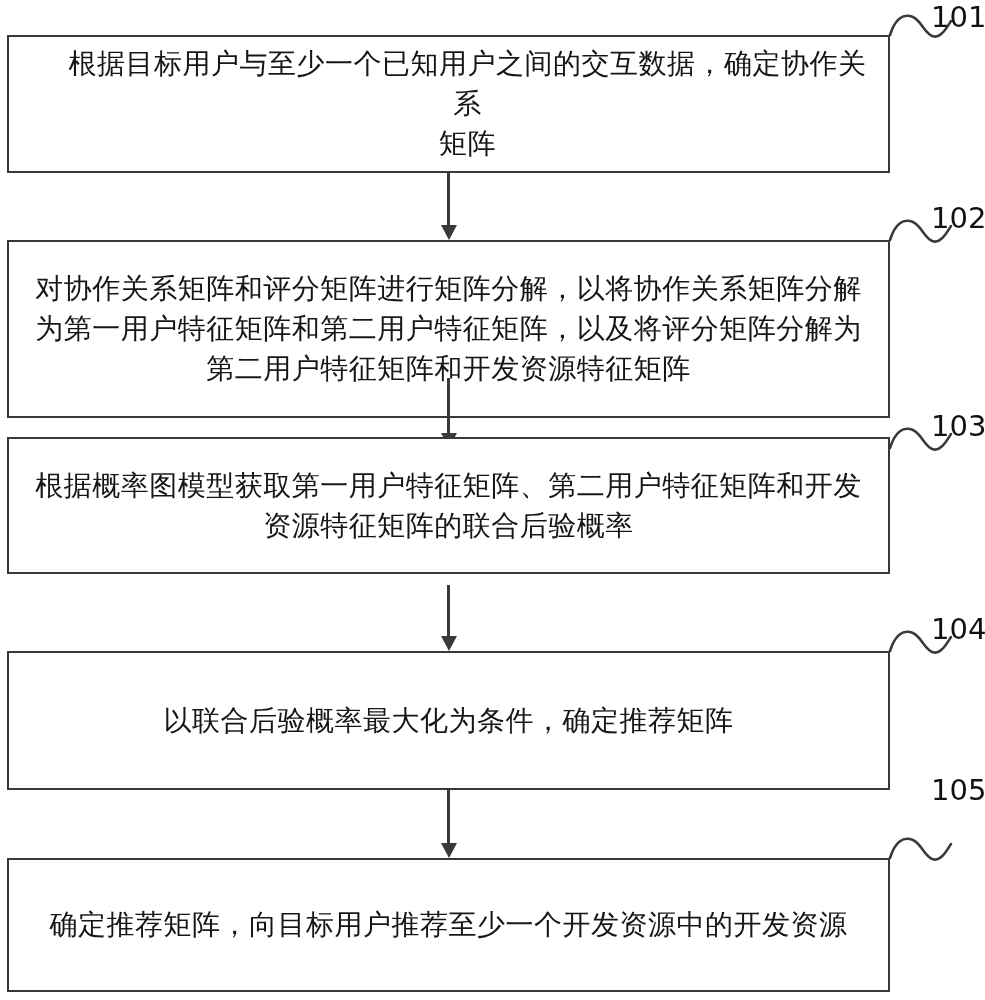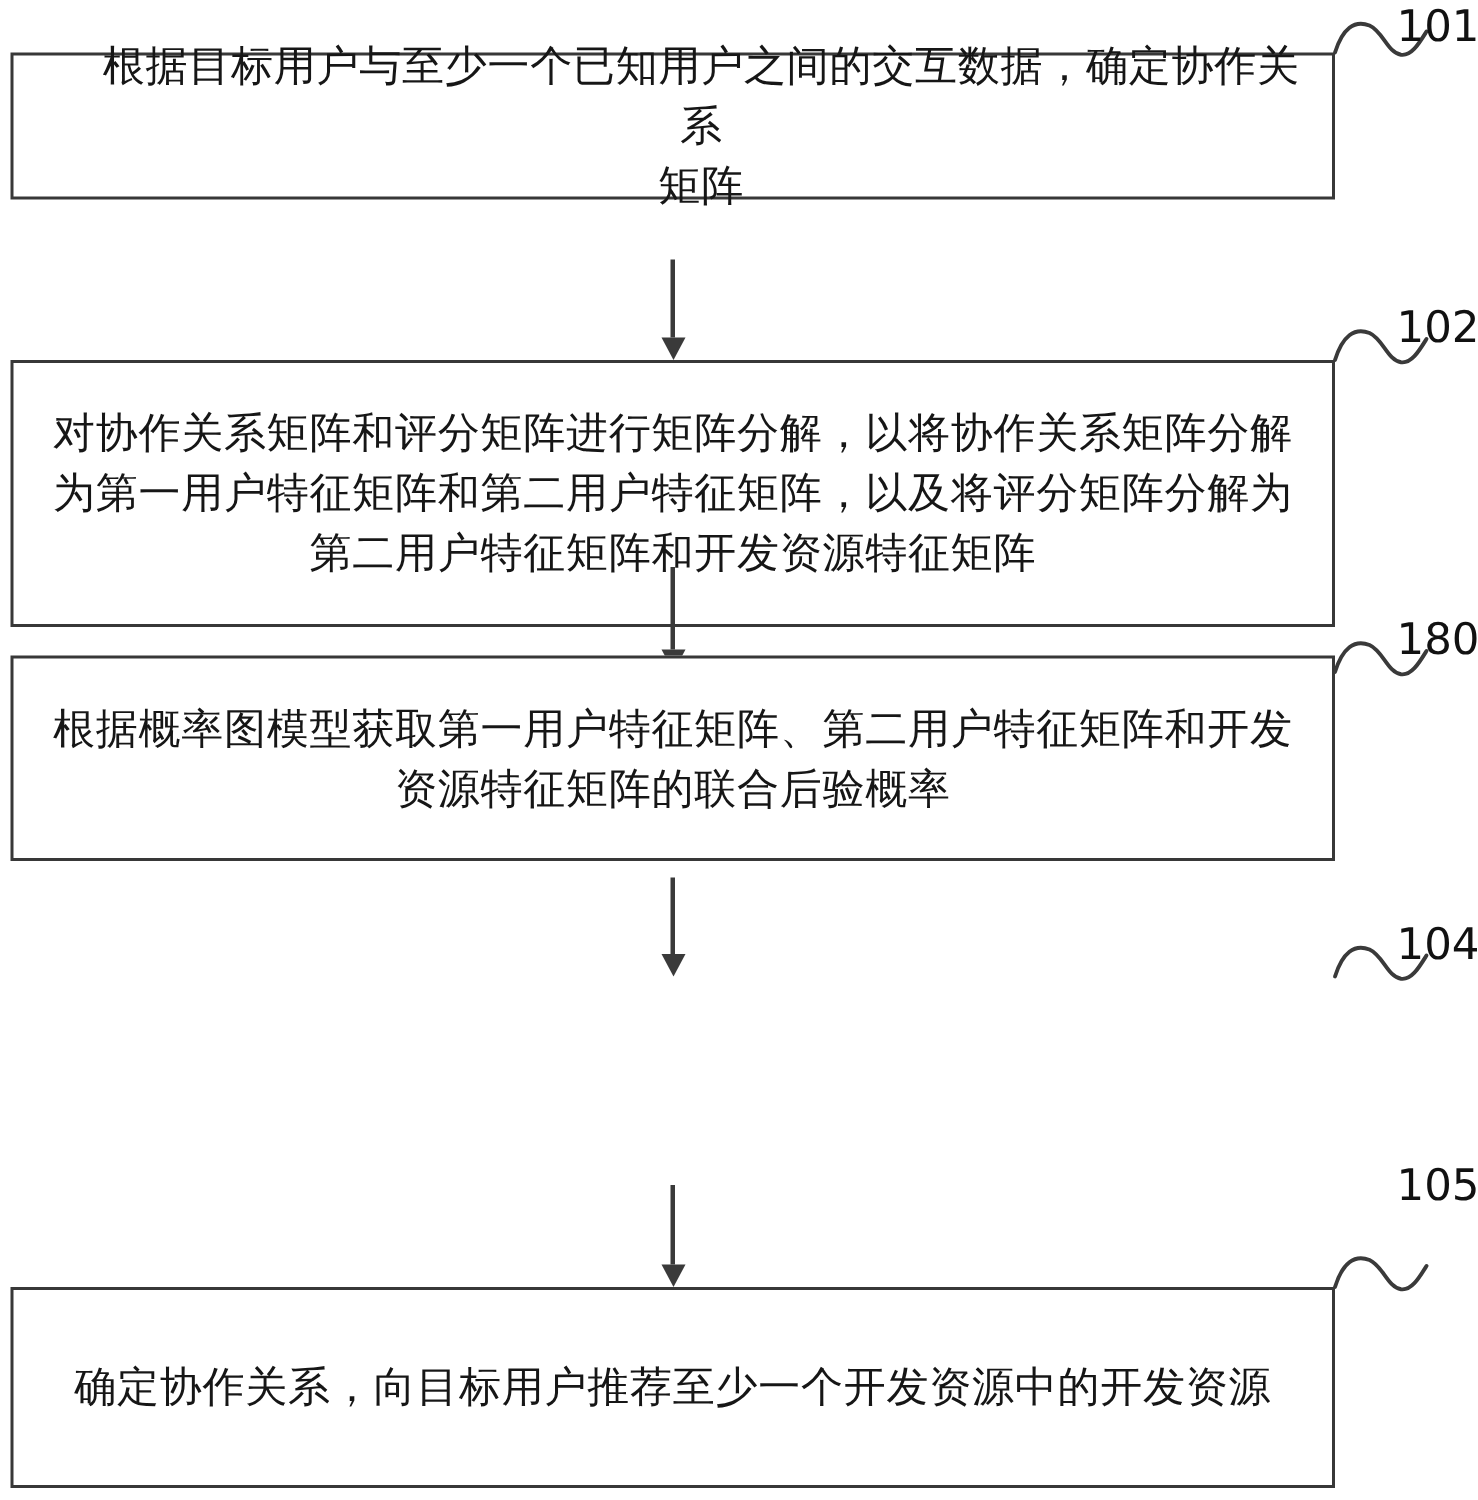--- a/index.html
+++ b/index.html
@@ -77,21 +77,21 @@
     font-size: 29px;
     line-height: 30px;
     color: #111111;
   }
 </style>
 </head>
 <body>
 
 <div class="canvas">
 
-  <div class="step-box" style="top:35px; height:98px;padding-left:38px;">
+  <div class="step-box" style="top:35px; height:138px;padding-left:38px;">
     <div class="step-text">根据目标用户与至少一个已知用户之间的交互数据，确定协作关系
 矩阵</div>
   </div>
   <svg class="leader" style="top:8px;" viewBox="0 0 66 34">
     <path d="M2,27 C7,11 15,5 25,9 C34,13 37,27 46,28.5 C53,29.5 58,21 63,13"></path>
   </svg>
   <div class="step-number" style="top:2px;">101</div>
 
   <div class="flow-arrow" style="top:173px; height:67px;">
     <div class="arrow-line"></div>
@@ -113,38 +113,41 @@
     <div class="arrow-head"></div>
   </div>
 
   <div class="step-box" style="top:437px; height:137px;">
     <div class="step-text">根据概率图模型获取第一用户特征矩阵、第二用户特征矩阵和开发
 资源特征矩阵的联合后验概率</div>
   </div>
   <svg class="leader" style="top:421px;" viewBox="0 0 66 34">
     <path d="M2,27 C7,11 15,5 25,9 C34,13 37,27 46,28.5 C53,29.5 58,21 63,13"></path>
   </svg>
-  <div class="step-number" style="top:411px;">180</div>
+  <div class="step-number" style="top:411px;">103</div>
 
   <div class="flow-arrow" style="top:585px; height:66px;">
     <div class="arrow-line"></div>
     <div class="arrow-head"></div>
   </div>
 
+  <div class="step-box" style="top:651px; height:139px;">
+    <div class="step-text">以联合后验概率最大化为条件，确定推荐矩阵</div>
+  </div>
   <svg class="leader" style="top:624px;" viewBox="0 0 66 34">
     <path d="M2,27 C7,11 15,5 25,9 C34,13 37,27 46,28.5 C53,29.5 58,21 63,13"></path>
   </svg>
   <div class="step-number" style="top:614px;">104</div>
 
   <div class="flow-arrow" style="top:790px; height:68px;">
     <div class="arrow-line"></div>
     <div class="arrow-head"></div>
   </div>
 
   <div class="step-box" style="top:858px; height:134px;">
-    <div class="step-text">确定协作关系，向目标用户推荐至少一个开发资源中的开发资源</div>
+    <div class="step-text">确定推荐矩阵，向目标用户推荐至少一个开发资源中的开发资源</div>
   </div>
   <svg class="leader" style="top:831px;" viewBox="0 0 66 34">
     <path d="M2,27 C7,11 15,5 25,9 C34,13 37,27 46,28.5 C53,29.5 58,21 63,13"></path>
   </svg>
   <div class="step-number" style="top:775px;">105</div>
 
 </div>
 
 </body></html>

